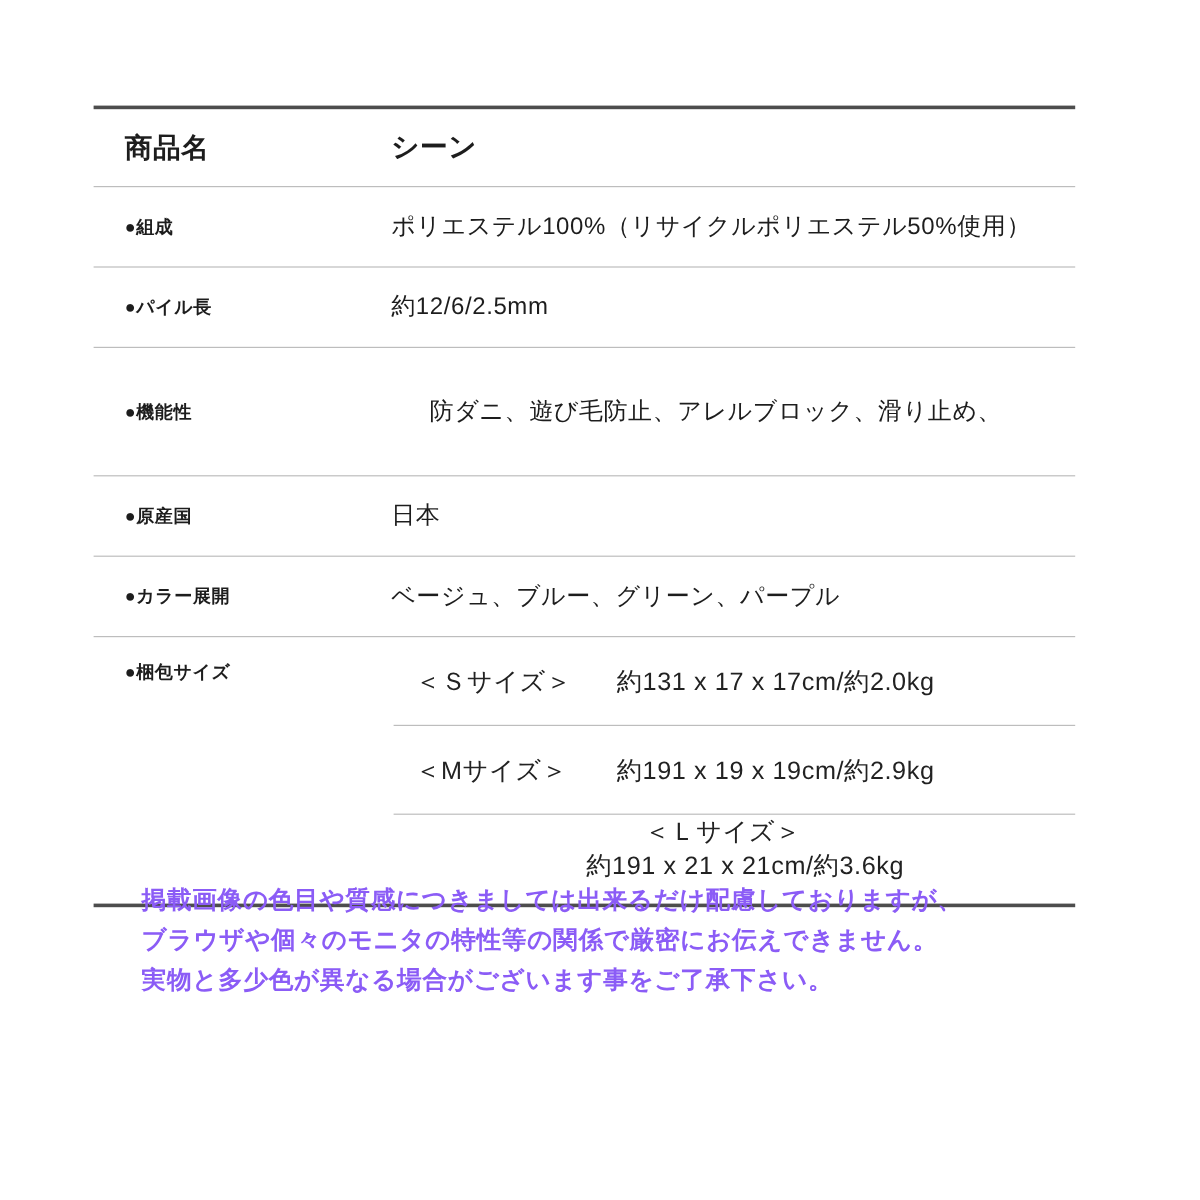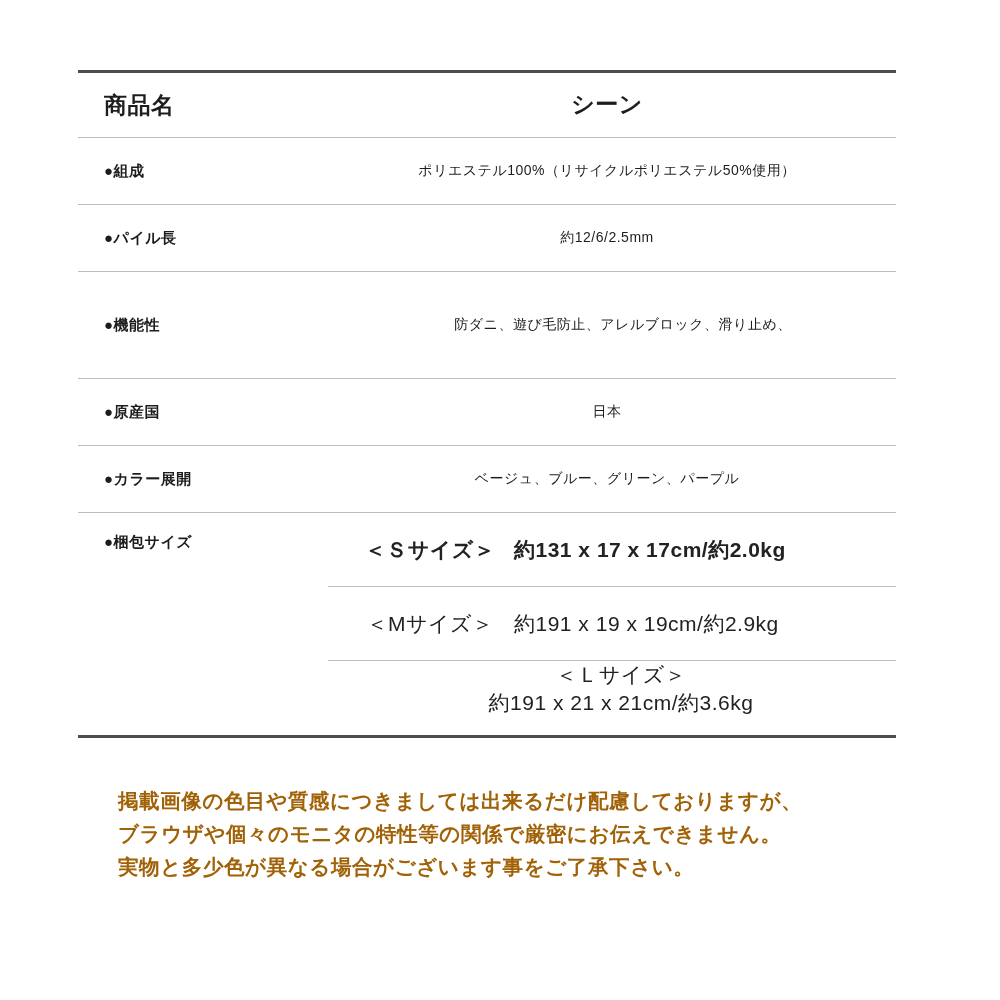--- a/index.html
+++ b/index.html
@@ -16,25 +16,24 @@
   }
   .page {
     position: relative;
     width: 1000px;
     height: 1000px;
     box-sizing: border-box;
   }
   .spec-table {
     position: absolute;
     left: 78px;
-    top: 70px;
+    top: 88px;
     width: 818px;
     border-collapse: collapse;
     table-layout: fixed;
-    text-align: center;
   }
   .row {
     display: flex;
     align-items: stretch;
   }
   .cell-label {
     width: 230px;
     flex: 0 0 230px;
     box-sizing: border-box;
     padding: 0 6px 0 26px;
@@ -45,21 +44,21 @@
     letter-spacing: 0.5px;
     color: #1d1d1d;
   }
   .cell-value {
     flex: 1 1 auto;
     box-sizing: border-box;
     padding: 0 8px 0 18px;
     display: flex;
     flex-direction: column;
     justify-content: center;
-    font-size: 14px;
+    font-size: 20px;
     letter-spacing: 0.5px;
     color: #1d1d1d;
     line-height: 1.55;
   }
   .top-border {
     border-top: 3px solid #4d4d4d;
   }
   .bottom-border {
     border-bottom: 3px solid #4d4d4d;
     gap: 20px;
@@ -97,23 +96,23 @@
   .size-block {
     flex: 1 1 auto;
     box-sizing: border-box;
     display: flex;
     flex-direction: column;
     justify-content: flex-start;
   }
   .note {
     position: absolute;
     left: 118px;
-    top: 784px;
+    top: 734px;
     width: 800px;
-    color: #a16207;
+    color: #8b5cf6;
     font-size: 20.5px;
     font-weight: bold;
     line-height: 1.62;
     letter-spacing: 0.6px;
   }
   .note div {
     white-space: nowrap;
   }
 </style>
 </head>
@@ -151,21 +150,21 @@
     </div>
 
     <div class="row r-n thin-border">
       <div class="cell-label">●カラー展開</div>
       <div class="cell-value">ベージュ、ブルー、グリーン、パープル</div>
     </div>
 
     <div class="row bottom-border">
       <div class="cell-label" style="align-items:flex-start; padding-top:20px;">●梱包サイズ</div>
       <div class="size-block">
-        <div class="size-sub sub-divider" style="margin-left:0; padding-left:18px;font-weight:bold;">
+        <div class="size-sub sub-divider" style="margin-left:0; padding-left:18px;">
           <span class="size-name">＜Ｓサイズ＞</span>
           <span>約131 x 17 x 17cm/約2.0kg</span>
         </div>
         <div class="size-sub sub-divider" style="margin-left:0; padding-left:18px;">
           <span class="size-name">＜Mサイズ＞</span>
           <span>約191 x 19 x 19cm/約2.9kg</span>
         </div>
         <div class="size-sub" style="padding-left:18px;flex-direction:column;">
           <span class="size-name">＜Ｌサイズ＞</span>
           <span>約191 x 21 x 21cm/約3.6kg</span>

